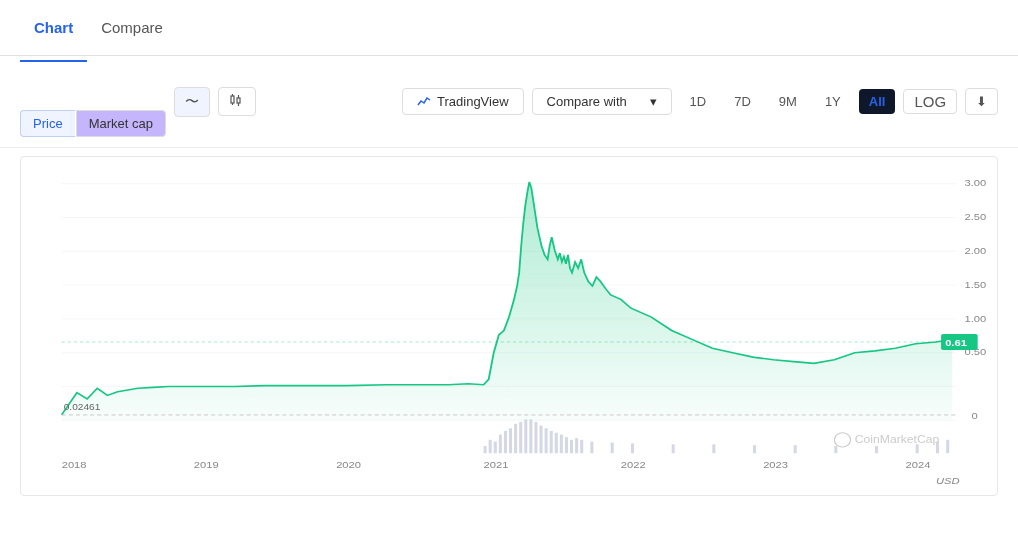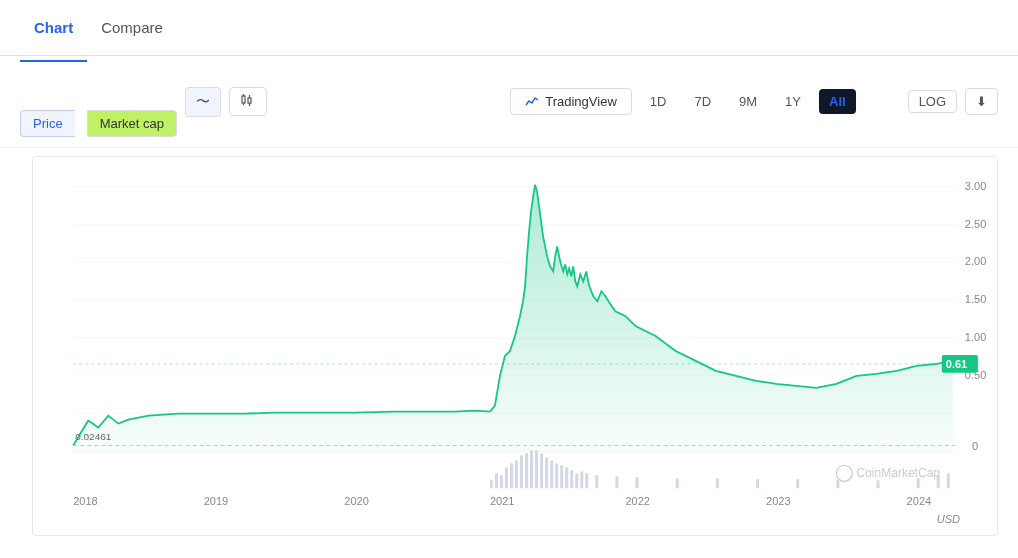--- a/index.html
+++ b/index.html
@@ -38,27 +38,27 @@
 
     .toolbar {
       display: flex;
       align-items: center;
       padding: 10px 20px;
       gap: 8px;
       border-bottom: 1px solid #eee;
     }
     .btn-group {
       display: flex;
-      gap: 12px;
+      gap: 1px;
       margin-top: 44px;
     }
     .btn {
       padding: 5px 12px;
       border: 1px solid #ddd;
-      background: #bef264;
+      background: #c4b5fd;
       border-radius: 4px;
       font-size: 13px;
       cursor: pointer;
       color: #333;
     }
     .btn.active {
       background: #f0f4ff;
       color: #2563eb;
       border-color: #c0d0f0;
     }
@@ -114,38 +114,37 @@
       color: #555;
     }
     .time-btn.active { background: #0f172a; color: #2563eb; font-weight: 600; }
 
     .log-btn {
       padding: 3px 10px;
       border: 1px solid #ddd;
       background: #fff;
       border-radius: 4px;
       cursor: pointer;
-      font-size: 13px;
-      color: #555;
-      margin-left: 44px;
+      font-size: 15px;
+      color: #555;
     }
     .download-btn {
       padding: 5px 10px;
       border: 1px solid #ddd;
       background: #fff;
       border-radius: 4px;
       cursor: pointer;
       font-size: 13px;
       color: #555;
     }
 
     .chart-area {
       position: relative;
-      margin: 8px 20px 0 32px;
-      height: 380px;
+      margin: 8px 20px 0 20px;
+      height: 340px;
       border: 1px solid #e8e8e8;
       border-radius: 4px;
       overflow: hidden;
       background: #fff;
     }
   </style>
 </head>
 <body>
 
 <div class="top-nav">
@@ -181,20 +180,24 @@
 
   <div class="spacer"></div>
 
   <button class="trading-view-btn">
     <svg width="14" height="14" viewBox="0 0 14 14" fill="none">
         <path d="M1 10 L4 6 L7 8 L10 3 L13 5" stroke="#2563eb" stroke-width="1.5" fill="none"></path>
       </svg>
     <span>TradingView</span>
   </button>
 
+  <button class="compare-btn">
+    <span>Compare with</span>
+    <span style="margin-left:auto">▾</span>
+  </button>
 
   <button class="time-btn">1D</button>
   <button class="time-btn">7D</button>
   <button class="time-btn">9M</button>
   <button class="time-btn">1Y</button>
   <button class="time-btn active">All</button>
 
   <button class="log-btn">
     <span>LOG</span>
   </button>

